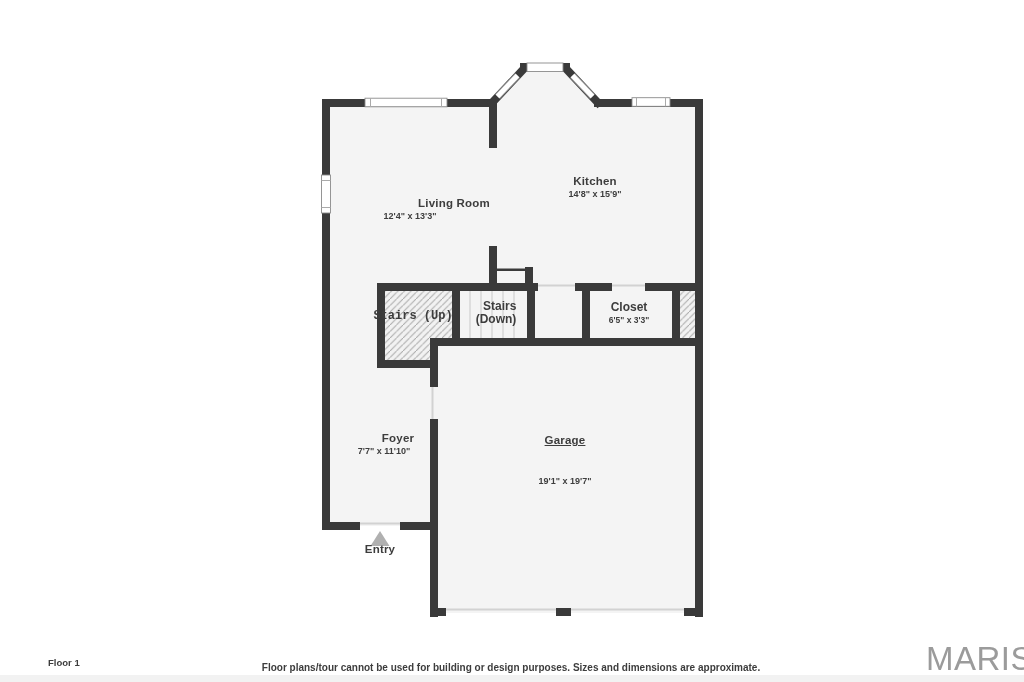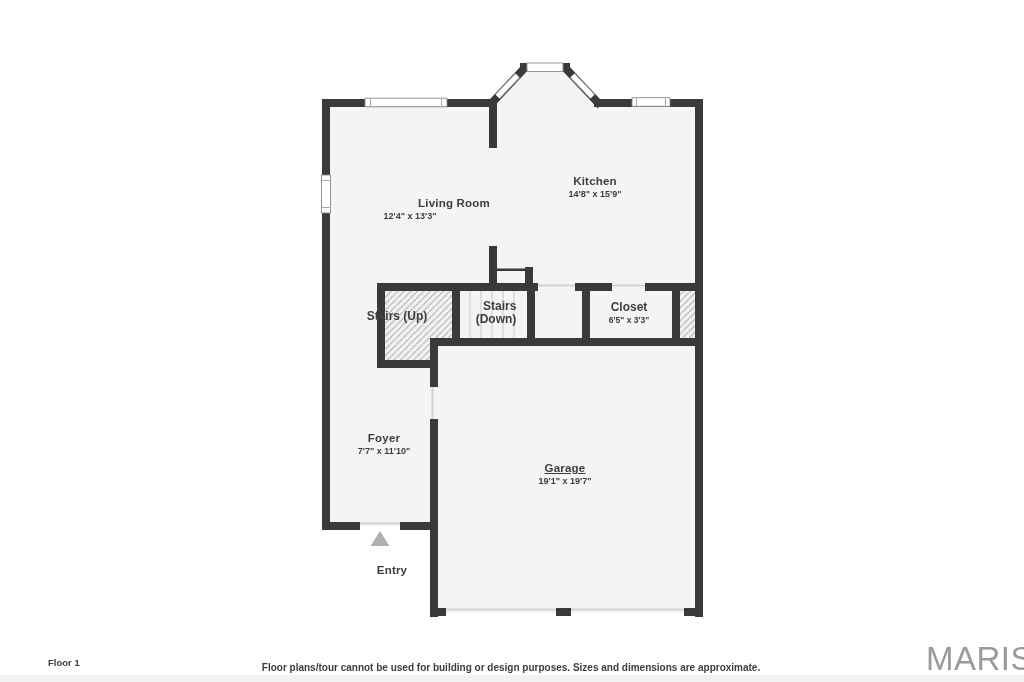--- a/index.html
+++ b/index.html
@@ -136,34 +136,34 @@
 
     <polygon points="380,531 370.5,546 389.5,546" fill="#b0b0b0"></polygon>
   </svg>
 
   <div class="lbl name" style="left:410px; top:203px;margin-left:44px;">Living Room</div>
   <div class="lbl dims" style="left:410px; top:216px;">12'4" x 13'3"</div>
 
   <div class="lbl name" style="left:595px; top:181px;">Kitchen</div>
   <div class="lbl dims" style="left:595px; top:194px;">14'8" x 15'9"</div>
 
-  <div class="lbl sname" style="left:397px; top:316px;">Stairs (Up)</div>
+  <div class="lbl sname" style="left:413px; top:316px;font-family:Liberation Mono, monospace;">Stairs (Up)</div>
 
   <div class="lbl sname two-line" style="left:496px; top:313px;">Stairs
 (Down)</div>
 
   <div class="lbl sname" style="left:629px; top:307px;">Closet</div>
   <div class="lbl sdims" style="left:629px; top:320px;">6'5" x 3'3"</div>
 
-  <div class="lbl name" style="left:384px; top:438px;">Foyer</div>
+  <div class="lbl name" style="left:398px; top:438px;">Foyer</div>
   <div class="lbl dims" style="left:384px; top:451px;">7'7" x 11'10"</div>
 
-  <div class="lbl name" style="left:565px; top:468px;text-decoration:underline;">Garage</div>
+  <div class="lbl name" style="left:565px; top:440px;text-decoration:underline;">Garage</div>
   <div class="lbl dims" style="left:565px; top:481px;">19'1" x 19'7"</div>
 
-  <div class="lbl name" style="left:380px; top:570px;margin-left:12px;">Entry</div>
+  <div class="lbl name" style="left:380px; top:549px;">Entry</div>
 
   <div class="bottom-strip"></div>
   <div class="floor-label">Floor 1</div>
   <div class="disclaimer">Floor plans/tour cannot be used for building or design purposes. Sizes and dimensions are approximate.</div>
   <div class="brand">MARIS</div>
 
 </div>
 
 </body></html>

